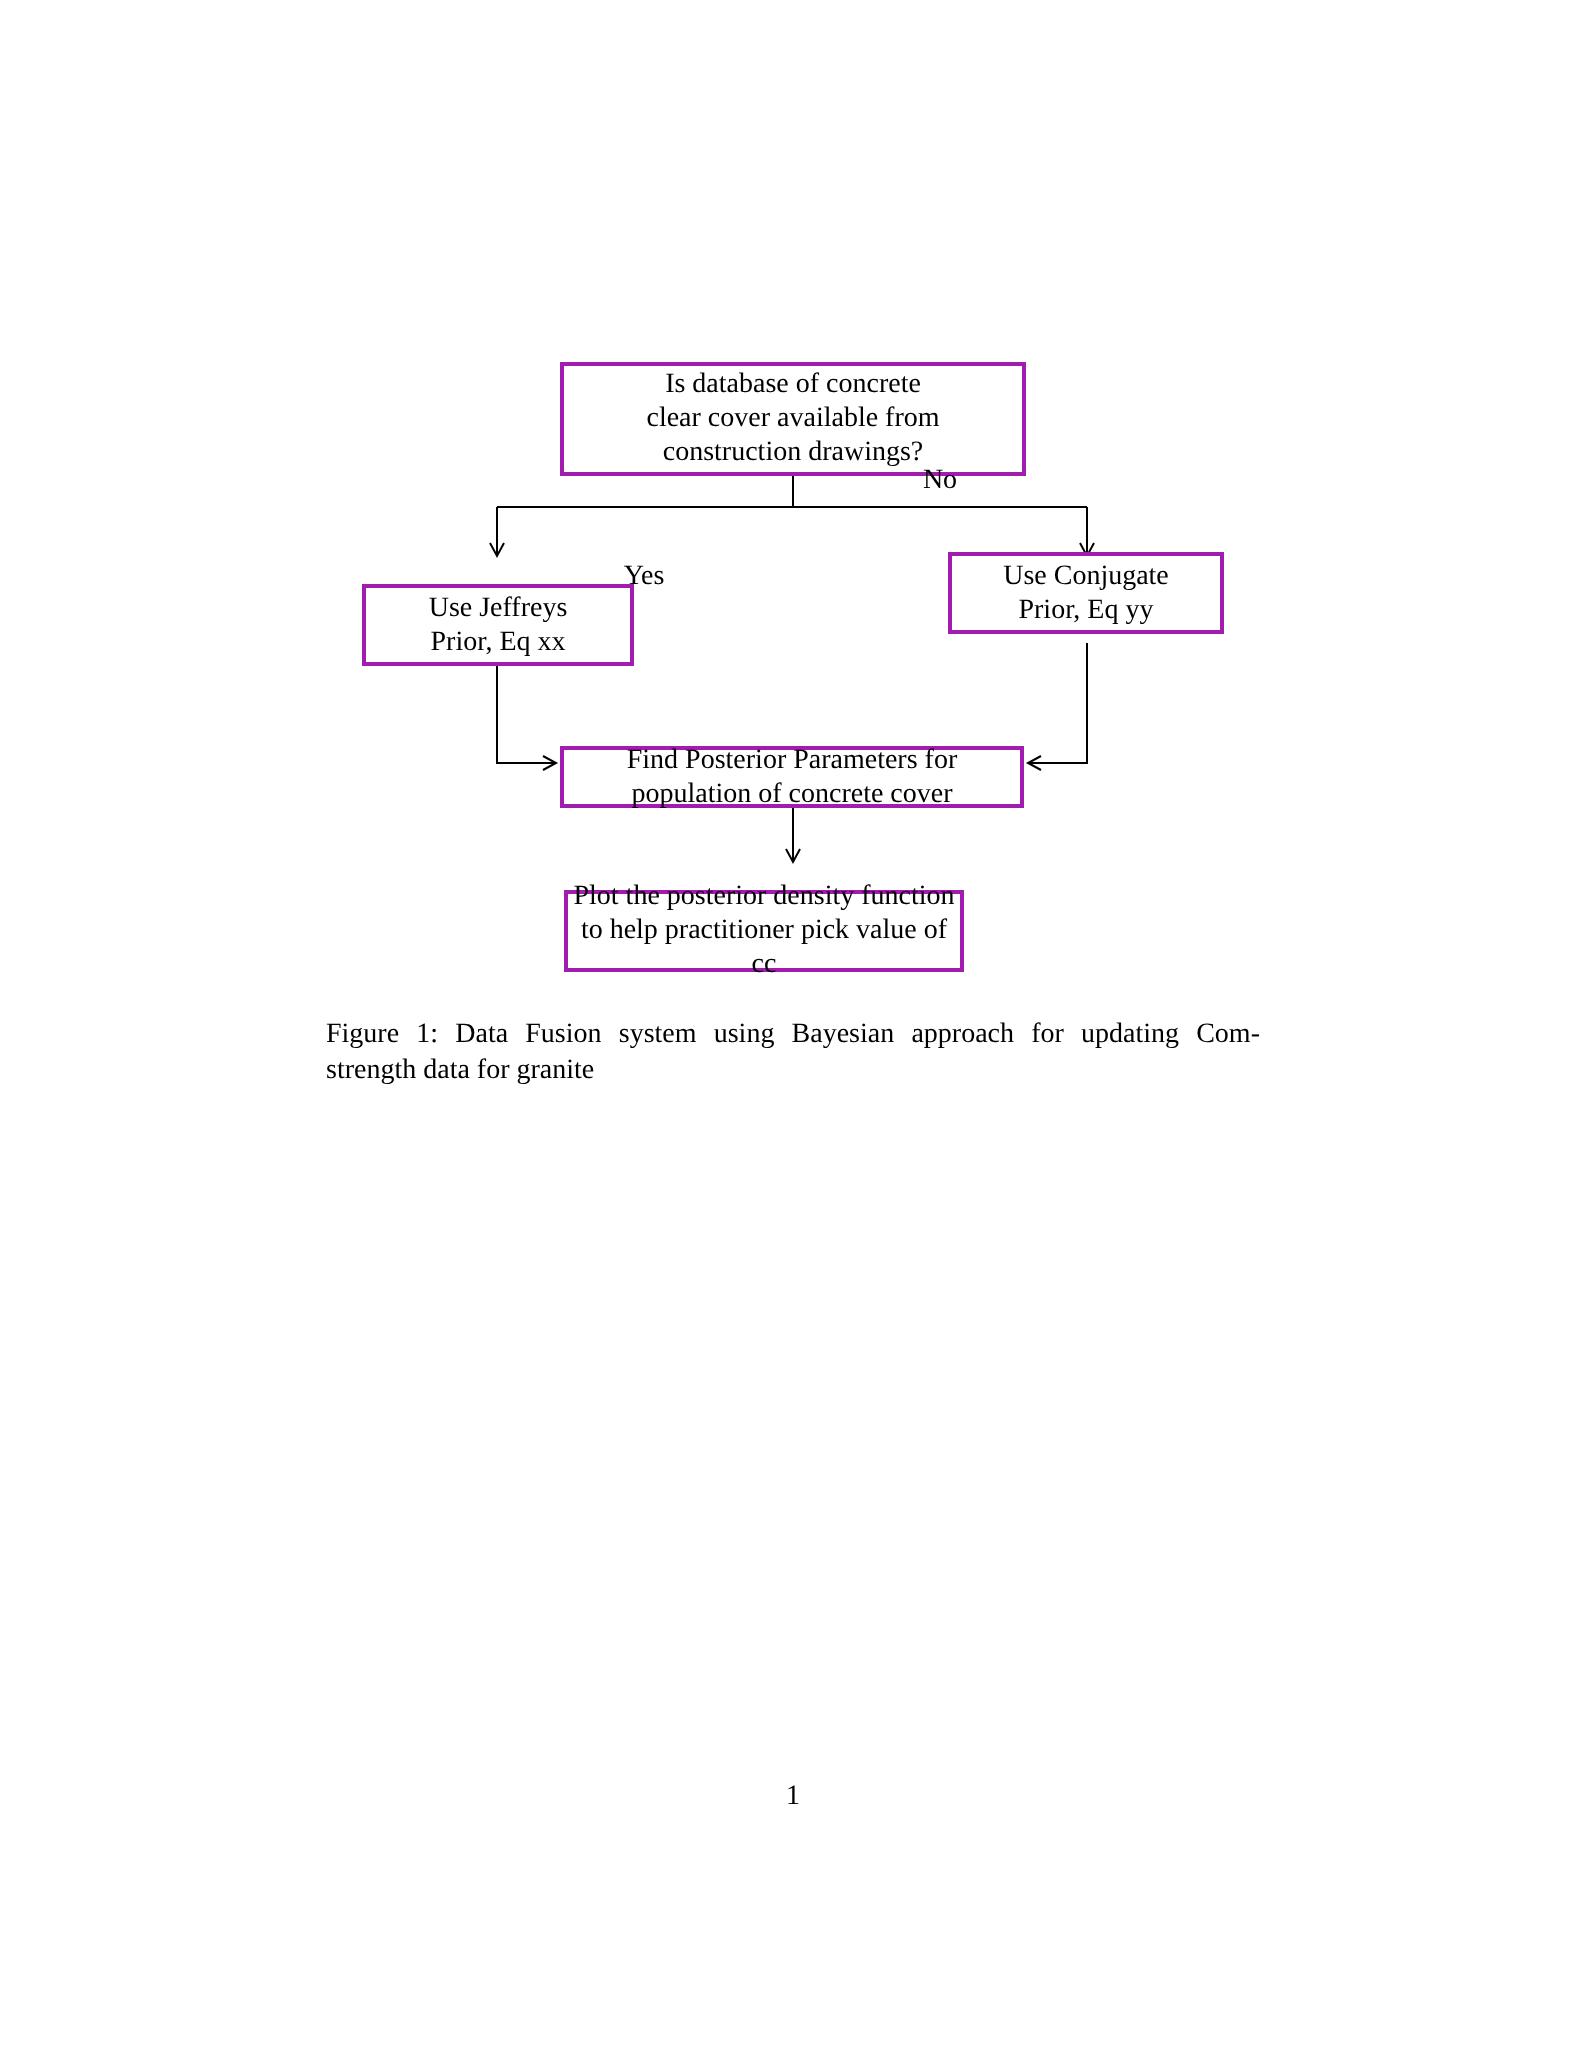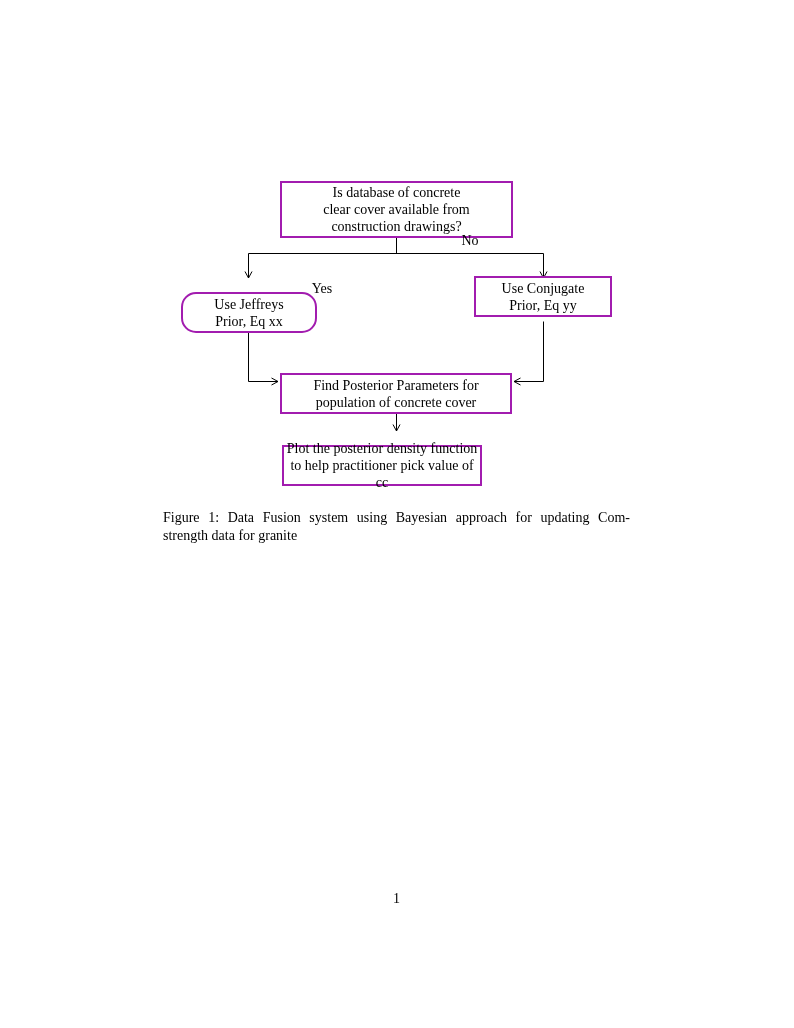--- a/index.html
+++ b/index.html
@@ -26,23 +26,23 @@
     display: flex;
     align-items: center;
     justify-content: center;
     text-align: center;
     white-space: pre-line;
     font-size: 14px;
     line-height: 17px;
     margin-top: 12px;
   }
   .node-question  { left: 280px; top: 169px; width: 233px; height: 57px; }
-  .node-jeffreys  { left: 181px; top: 280px; width: 136px; height: 41px; border-radius: 15px; }
+  .node-jeffreys  { left: 181px; top: 280px; width: 136px; height: 41px; }
   .node-conjugate { left: 474px; top: 264px; width: 138px; height: 41px; }
-  .node-posterior { left: 280px; top: 361px; width: 232px; height: 41px; }
+  .node-posterior { left: 280px; top: 361px; width: 232px; height: 31px; }
   .node-plot      { left: 282px; top: 433px; width: 200px; height: 41px; }
   .edge-label {
     position: absolute;
     font-size: 14px;
     line-height: 16px;
     transform: translateX(-50%);
     white-space: nowrap;
   }
   .edge-label-yes { left: 322px; top: 233px; margin-top: 48px; }
   .edge-label-no  { left: 470px; top: 233px; }

